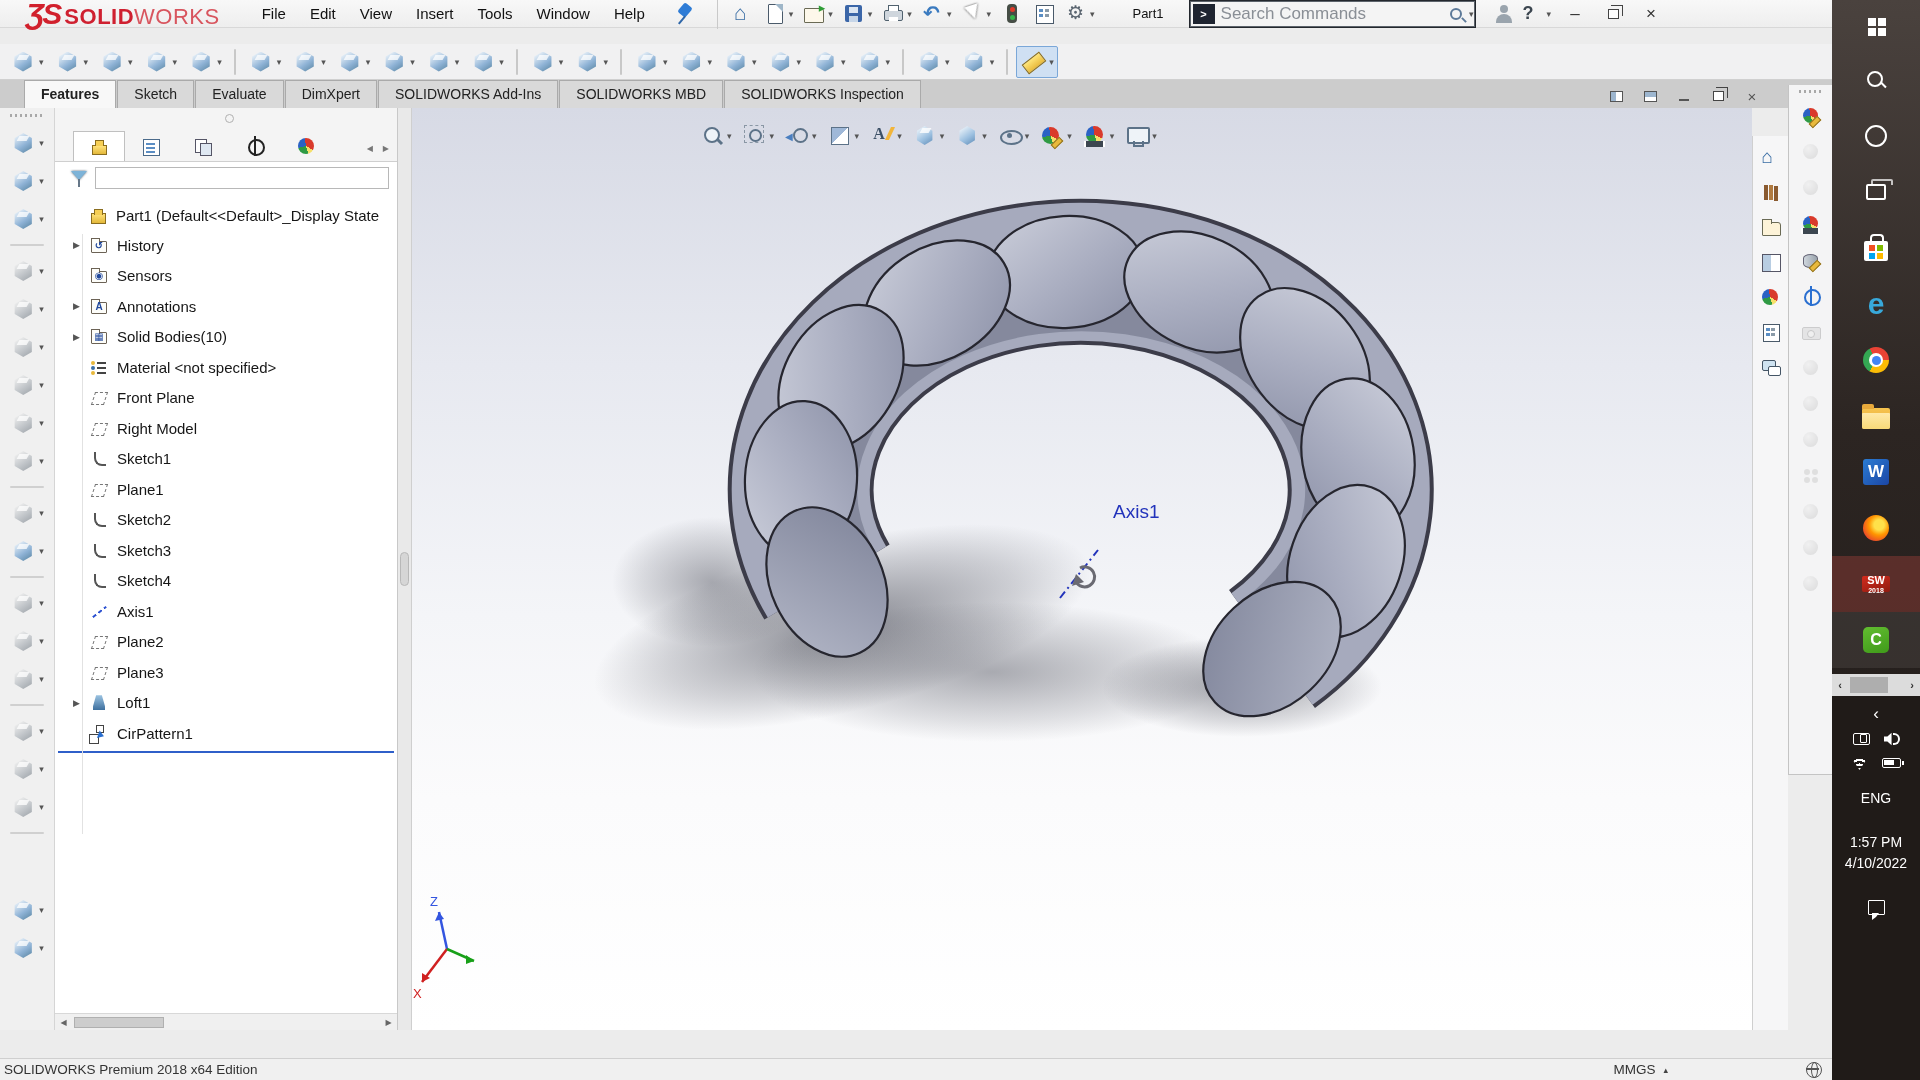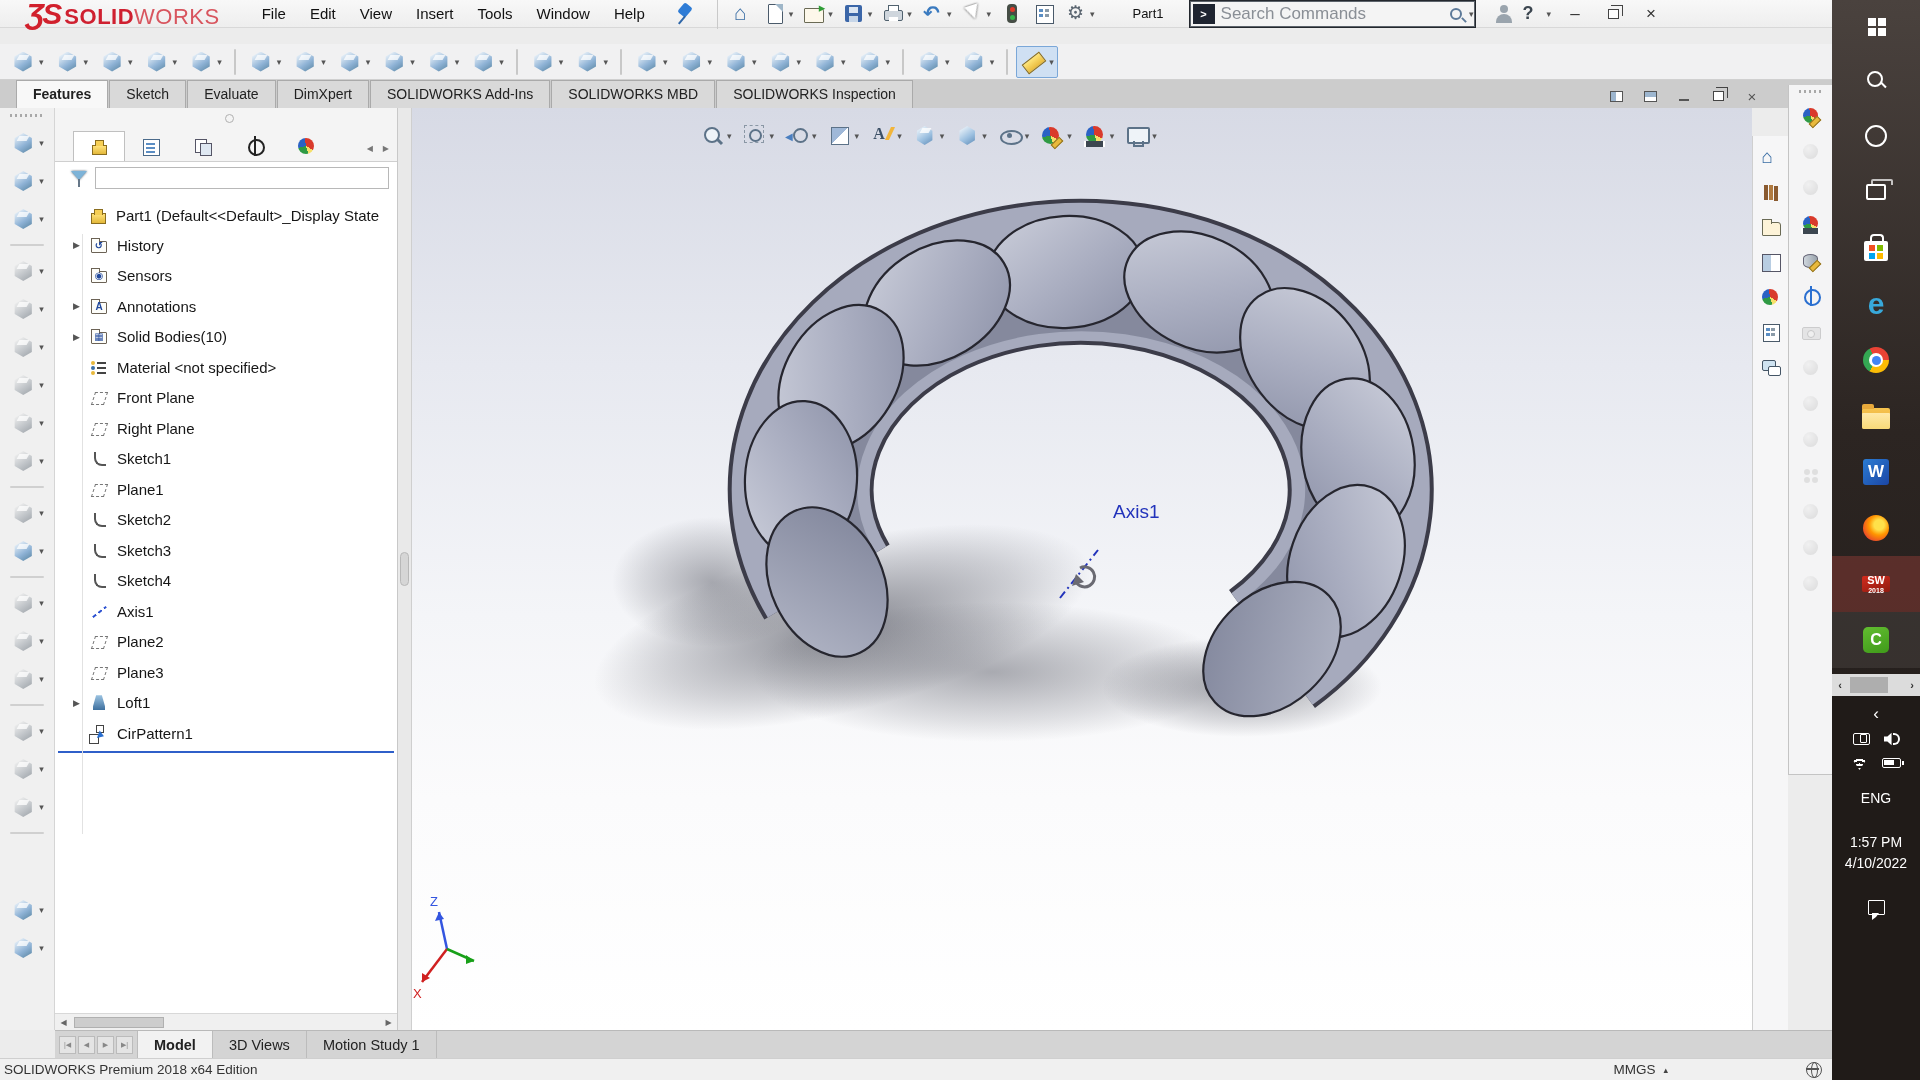--- a/index.html
+++ b/index.html
@@ -482,21 +482,21 @@
       </div>
 
       <div class="fitem" data-active="true">
         <span class="fi" data-icon="i3d"></span>
         <span class="caret">▾</span>
       </div>
 
   </div>
 
   <div class="tabsrow">
-    <div style="display:flex;align-items:center;padding-left:16px">
+    <div style="display:flex;align-items:center;padding-left:24px">
 
         <div class="cmtab" data-active="true"><span>Features</span></div>
 
         <div class="cmtab"><span>Sketch</span></div>
 
         <div class="cmtab"><span>Evaluate</span></div>
 
         <div class="cmtab"><span>DimXpert</span></div>
 
         <div class="cmtab"><span>SOLIDWORKS Add-Ins</span></div>
@@ -744,21 +744,21 @@
           <div class="trow">
             <span class="arrow">▶</span>
             <span class="ti" data-icon="plane"></span>
             <span class="tlabel">Front Plane</span>
           </div>
 
 
           <div class="trow">
             <span class="arrow">▶</span>
             <span class="ti" data-icon="plane"></span>
-            <span class="tlabel">Right Plane</span>
+            <span class="tlabel">Right Model</span>
           </div>
 
 
           <div class="trow">
             <span class="arrow">▶</span>
             <span class="ti" data-icon="sketch"></span>
             <span class="tlabel">Sketch1</span>
           </div>
 
           <div class="trow">
@@ -1145,43 +1145,20 @@
         <span class="i-wifi"></span>
         <span class="i-batt"></span>
       </div>
       <span class="tray-lang">ENG</span>
       <span class="tray-time">1:57 PM</span>
       <span class="tray-date">4/10/2022</span>
       <span class="i-action"></span>
     </div>
   </div>
 
-  <div class="doctabs">
-    <div class="dnav">
-      <span class="dnavbtn">|◀</span>
-        <span class="dnavbtn">◀</span>
-        <span class="dnavbtn">▶</span>
-        <span class="dnavbtn">▶|</span>
-    </div>
-    <div style="display:flex">
-
-        <div class="dtab" data-active="true">
-          <span>Model</span>
-        </div>
-
-        <div class="dtab">
-          <span>3D Views</span>
-        </div>
-
-        <div class="dtab">
-          <span>Motion Study 1</span>
-        </div>
-
-    </div>
-  </div>
 
   <div class="statusbar">
     <span class="status-left">SOLIDWORKS Premium 2018 x64 Edition</span>
     <div class="status-right">
       <span>MMGS</span>
       <span class="units-caret">▴</span>
       <span class="globe"></span>
     </div>
   </div>
 

